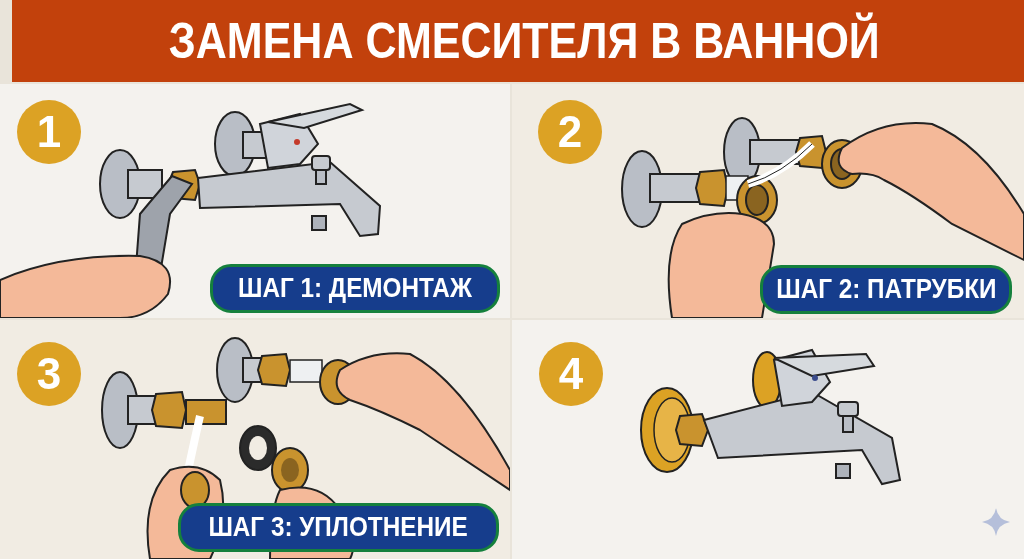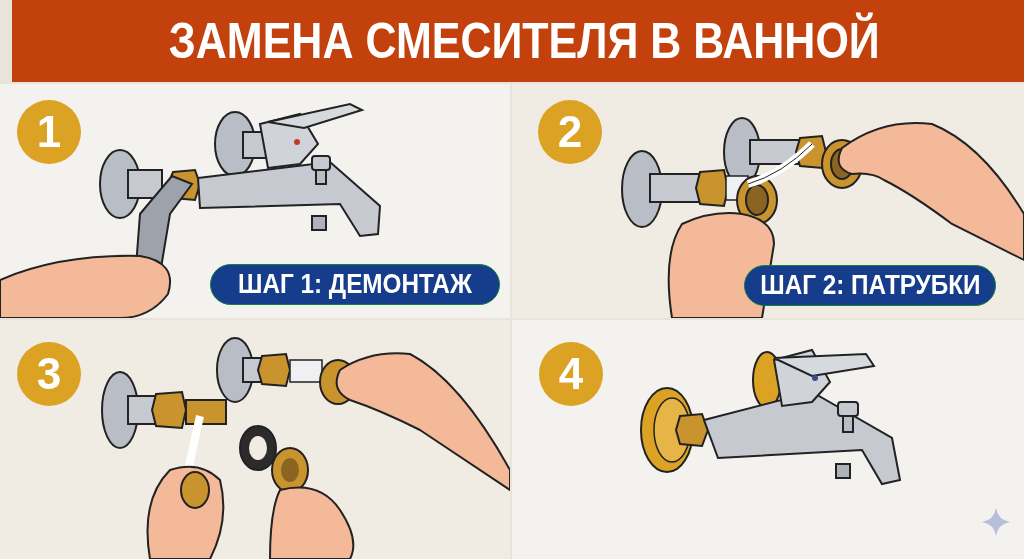--- a/index.html
+++ b/index.html
@@ -18,24 +18,24 @@
   .p2 { left: 512px; top: 84px; width: 512px; height: 234px; background: #f1ece3; }
   .p3 { left: 0; top: 320px; width: 510px; height: 239px; background: #f1ece3; }
   .p4 { left: 512px; top: 320px; width: 512px; height: 239px; background: #f4f2ee; }
   .badge {
     position: absolute; width: 64px; height: 64px; border-radius: 50%;
     background: #dca224; color: #fff; font-weight: 700; font-size: 44px;
     display: flex; align-items: center; justify-content: center;
     font-family: "Liberation Sans", sans-serif;
   }
   .pill {
-    position: absolute; height: 41px; border-radius: 21px; background: #163d8c;
+    position: absolute; height: 49px; border-radius: 21px; background: #163d8c;
     color: #fff; font-weight: 700; font-size: 27px; display: flex; align-items: center;
     justify-content: center; white-space: nowrap; font-family: "Liberation Sans", sans-serif;
-    border: 1px solid #15803d;
+    border: 3px solid #15803d;
   }
   .pill span { display: inline-block; transform: scaleX(0.9); }
   svg.illus { position: absolute; left: 0; top: 0; }
   .sparkle { position: absolute; right: 4px; bottom: 8px; width: 28px; height: 28px; }
 </style>
 </head>
 <body>
 
 <div class="header">
   <h1>ЗАМЕНА СМЕСИТЕЛЯ В ВАННОЙ</h1>
@@ -90,21 +90,21 @@
     <ellipse cx="245" cy="116" rx="11" ry="15" fill="#8a6420" stroke="#222" stroke-width="2"></ellipse>
 
     <path d="M236,100 Q270,90 300,60" fill="none" stroke="#fff" stroke-width="8"></path>
     <path d="M236,100 Q270,90 300,60" fill="none" stroke="#222" stroke-width="1" stroke-dasharray="0"></path>
 
     <path d="M512,130 Q470,60 420,40 Q370,34 330,64 Q320,84 340,90 Q360,88 372,96 Q400,110 440,140 L512,176 Z" fill="#f4b999" stroke="#222" stroke-width="2"></path>
 
     <path d="M160,234 Q150,170 170,140 Q200,126 230,130 Q262,136 262,160 L250,234 Z" fill="#f4b999" stroke="#222" stroke-width="2"></path>
   </svg>
   <div class="badge" style="left:26px; top:16px;">2</div>
-  <div class="pill" style="left:232px; top:181px; width:252px;">
+  <div class="pill" style="left:248px; top:181px; width:252px;">
     <span>ШАГ 2: ПАТРУБКИ</span>
   </div>
 </div>
 
 <div class="panel p3">
   <svg class="illus" width="510" height="239" viewBox="0 0 510 239">
 
     <ellipse cx="235" cy="50" rx="18" ry="32" fill="#b9bec6" stroke="#222" stroke-width="2"></ellipse>
     <rect x="243" y="38" width="30" height="24" fill="#c6cad0" stroke="#222" stroke-width="2"></rect>
     <polygon points="262,36 286,34 290,50 286,66 262,64 258,50" fill="#c9932e" stroke="#222" stroke-width="2"></polygon>
@@ -123,20 +123,23 @@
     <ellipse cx="290" cy="150" rx="9" ry="12" fill="#8a6420"></ellipse>
 
     <path d="M200,96 Q190,140 180,190" fill="none" stroke="#fff" stroke-width="8"></path>
 
     <path d="M150,239 Q140,180 170,150 Q200,140 220,160 Q230,200 210,239 Z" fill="#f4b999" stroke="#222" stroke-width="2"></path>
     <path d="M270,239 Q270,190 280,170 Q320,160 340,190 Q360,220 350,239 Z" fill="#f4b999" stroke="#222" stroke-width="2"></path>
     <path d="M510,150 Q460,60 410,34 Q370,30 340,50 Q330,70 350,80 Q380,90 420,110 L510,170 Z" fill="#f4b999" stroke="#222" stroke-width="2"></path>
     <ellipse cx="195" cy="170" rx="14" ry="18" fill="#c9932e" stroke="#222" stroke-width="2"></ellipse>
   </svg>
   <div class="badge" style="left:17px; top:22px;">3</div>
+  <div class="pill" style="left:178px; top:183px; width:321px;">
+    <span>ШАГ 3: УПЛОТНЕНИЕ</span>
+  </div>
 </div>
 
 <div class="panel p4">
   <svg class="illus" width="512" height="239" viewBox="0 0 512 239">
 
     <ellipse cx="255" cy="60" rx="14" ry="28" fill="#dca224" stroke="#222" stroke-width="2"></ellipse>
 
     <ellipse cx="155" cy="110" rx="26" ry="42" fill="#dca224" stroke="#222" stroke-width="2"></ellipse>
     <ellipse cx="160" cy="110" rx="18" ry="32" fill="#e7b447" stroke="#222" stroke-width="1.5"></ellipse>
     <polygon points="168,96 190,94 196,110 190,126 168,124 164,110" fill="#c9932e" stroke="#222" stroke-width="2"></polygon>

